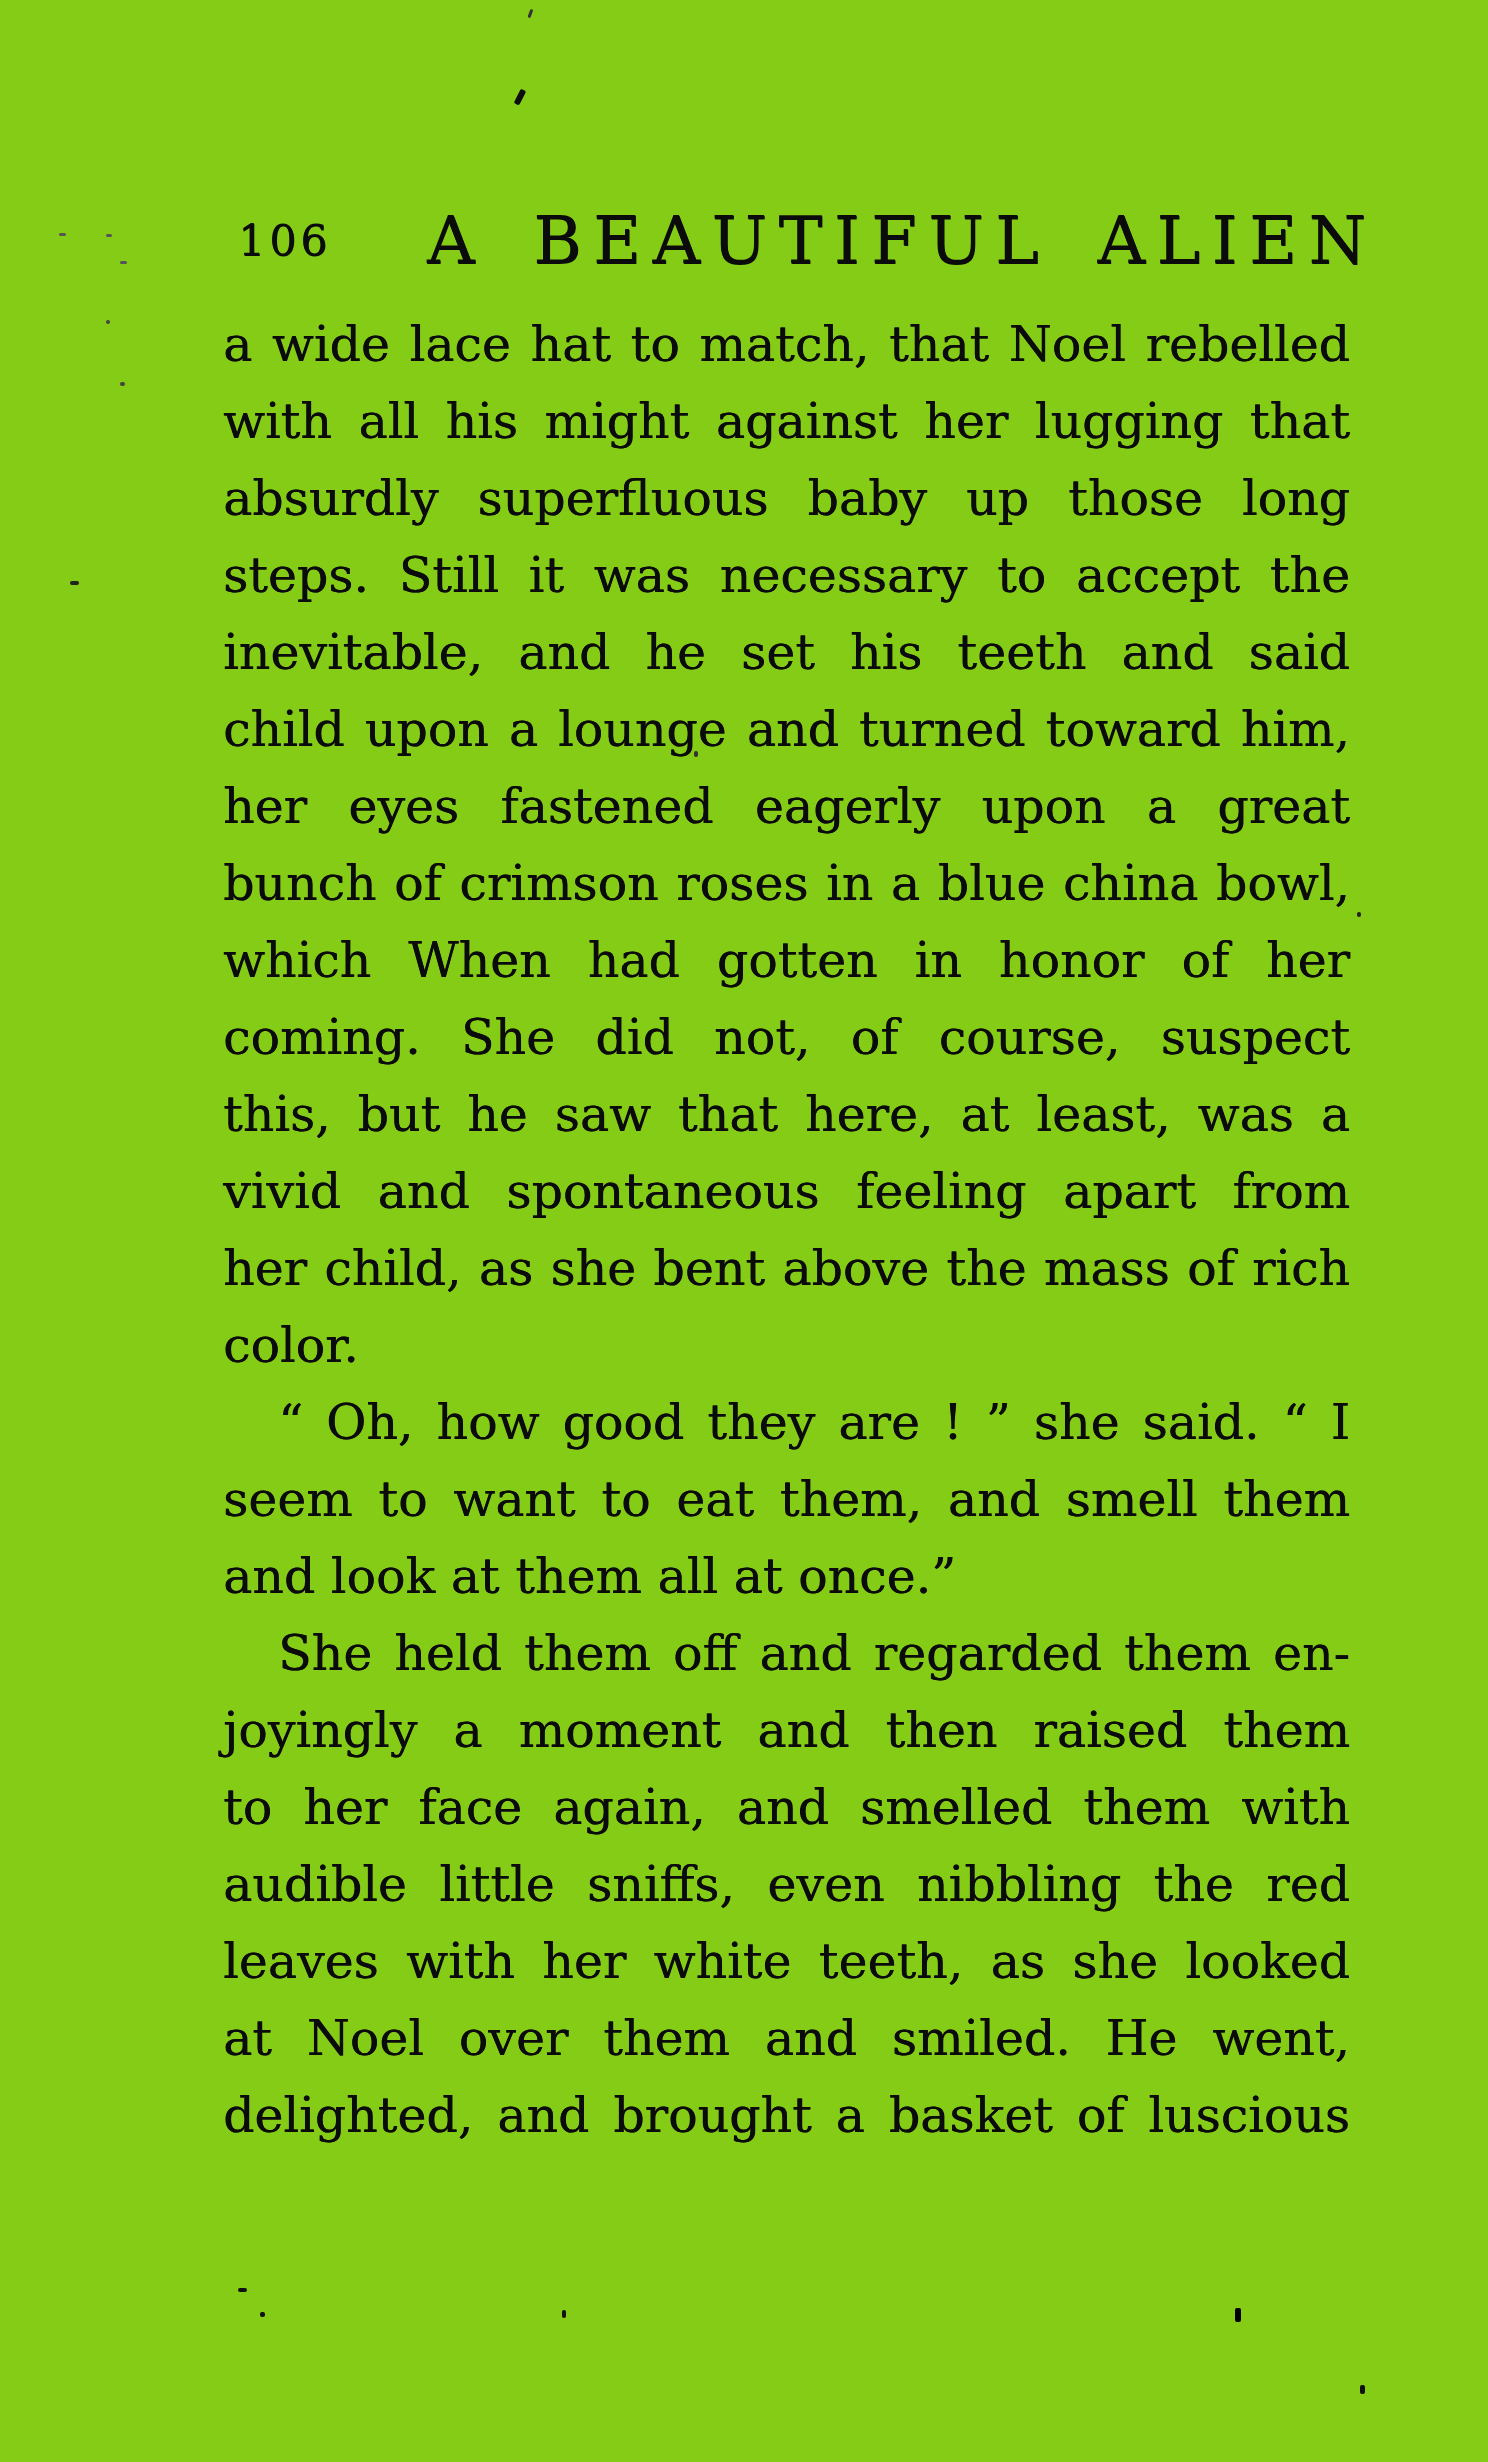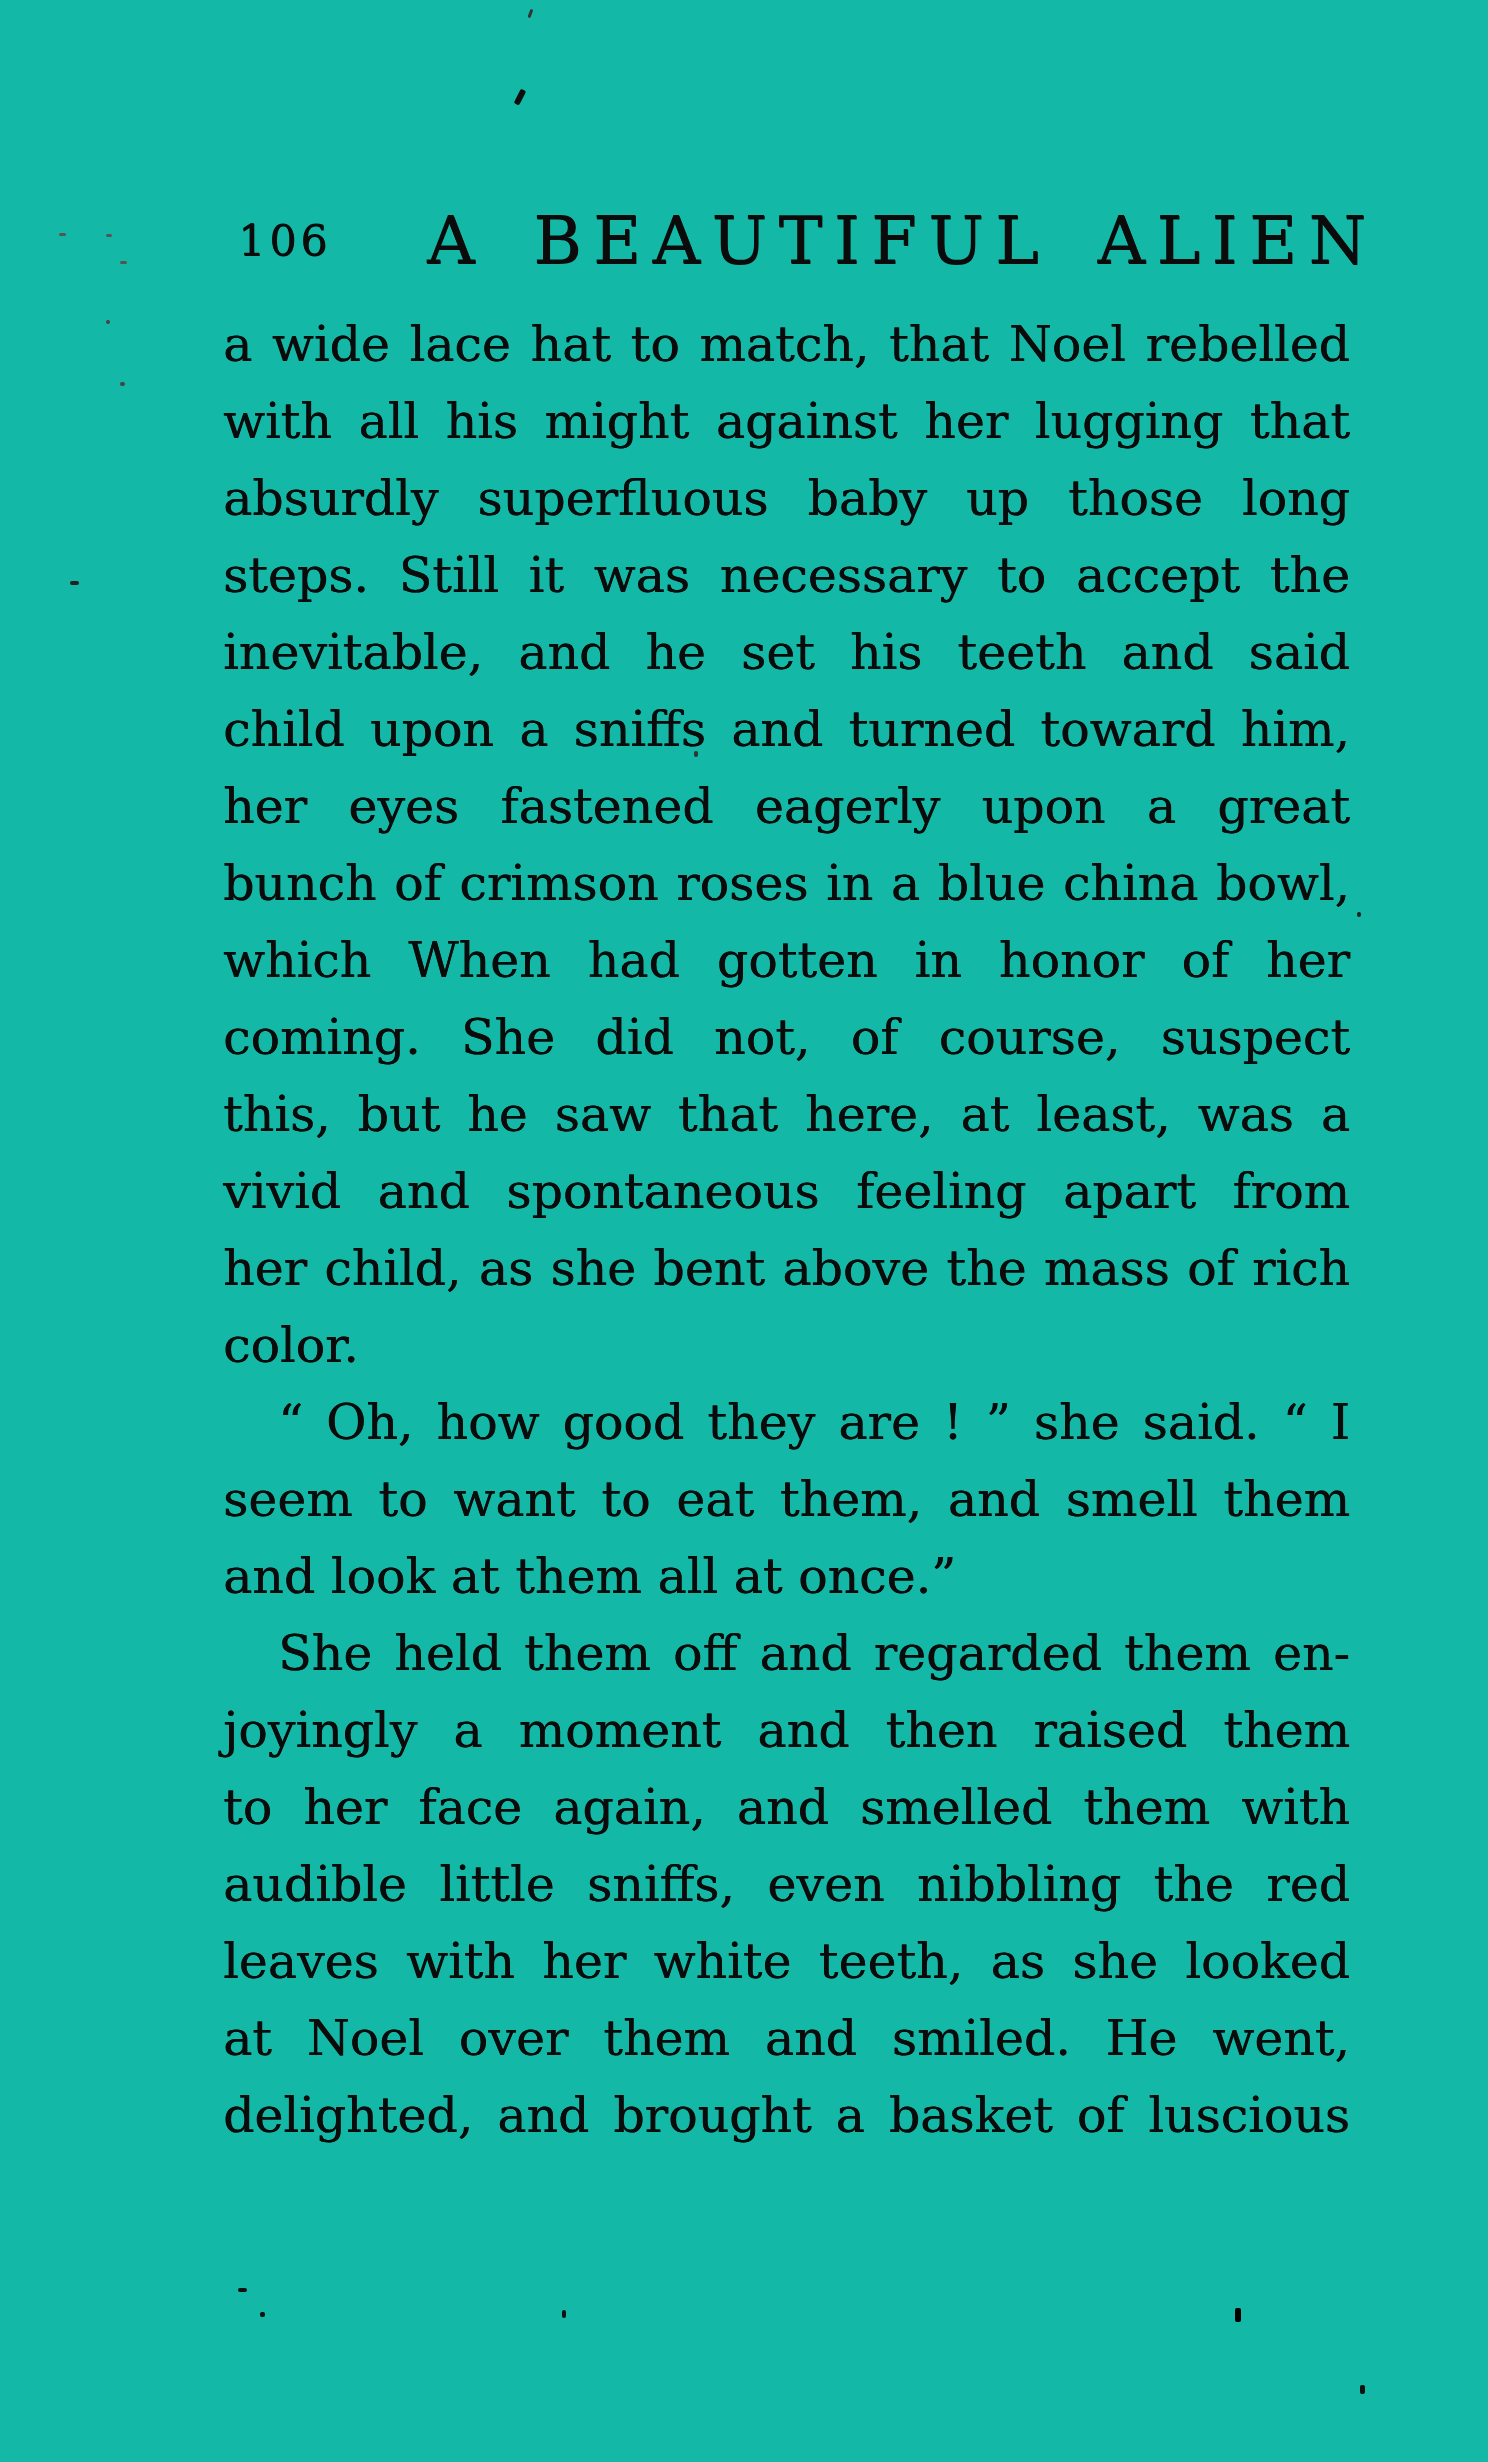--- a/index.html
+++ b/index.html
@@ -1,20 +1,20 @@
 <!DOCTYPE html>
 <html style="font-size:15px"><head>
 <meta charset="utf-8">
 <style>
   html, body { margin: 0; padding: 0; background: #ffffff; }
   .page {
     position: relative;
     width: 1488px;
     height: 2462px;
-    background: #14b8a6;
+    background: #84cc16;
     overflow: hidden;
     font-family: "DejaVu Serif", "Liberation Serif", serif;
     color: #0b0b0b;
   }
   .pagenum {
     position: absolute;
     left: 238px;
     top: 217px;
     font-size: 43px;
     line-height: 47px;
@@ -68,21 +68,21 @@
   <div class="running-title">A BEAUTIFUL ALIEN</div>
 
   <div class="textblock">
 
     <div>
       <span class="tline">a wide lace hat to match, that Noel rebelled</span>
       <span class="tline">with all his might against her lugging that</span>
       <span class="tline">absurdly superfluous baby up those long</span>
       <span class="tline">steps. Still it was necessary to accept the</span>
       <span class="tline">inevitable, and he set his teeth and said</span>
-      <span class="tline">child upon a sniffs and turned toward him,</span>
+      <span class="tline">child upon a lounge and turned toward him,</span>
       <span class="tline">her eyes fastened eagerly upon a great</span>
       <span class="tline">bunch of crimson roses in a blue china bowl,</span>
       <span class="tline">which When had gotten in honor of her</span>
       <span class="tline">coming. She did not, of course, suspect</span>
       <span class="tline">this, but he saw that here, at least, was a</span>
       <span class="tline">vivid and spontaneous feeling apart from</span>
       <span class="tline">her child, as she bent above the mass of rich</span>
       <span class="tline short">color.</span>
     </div>
 

